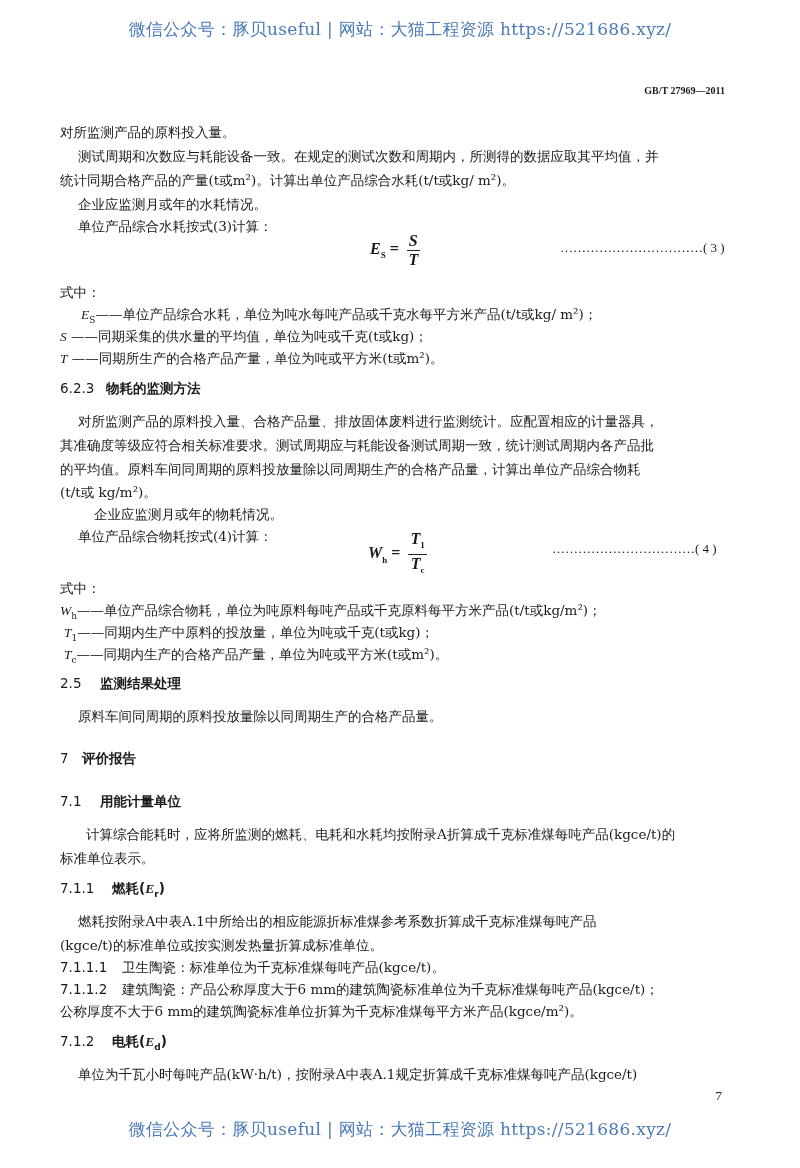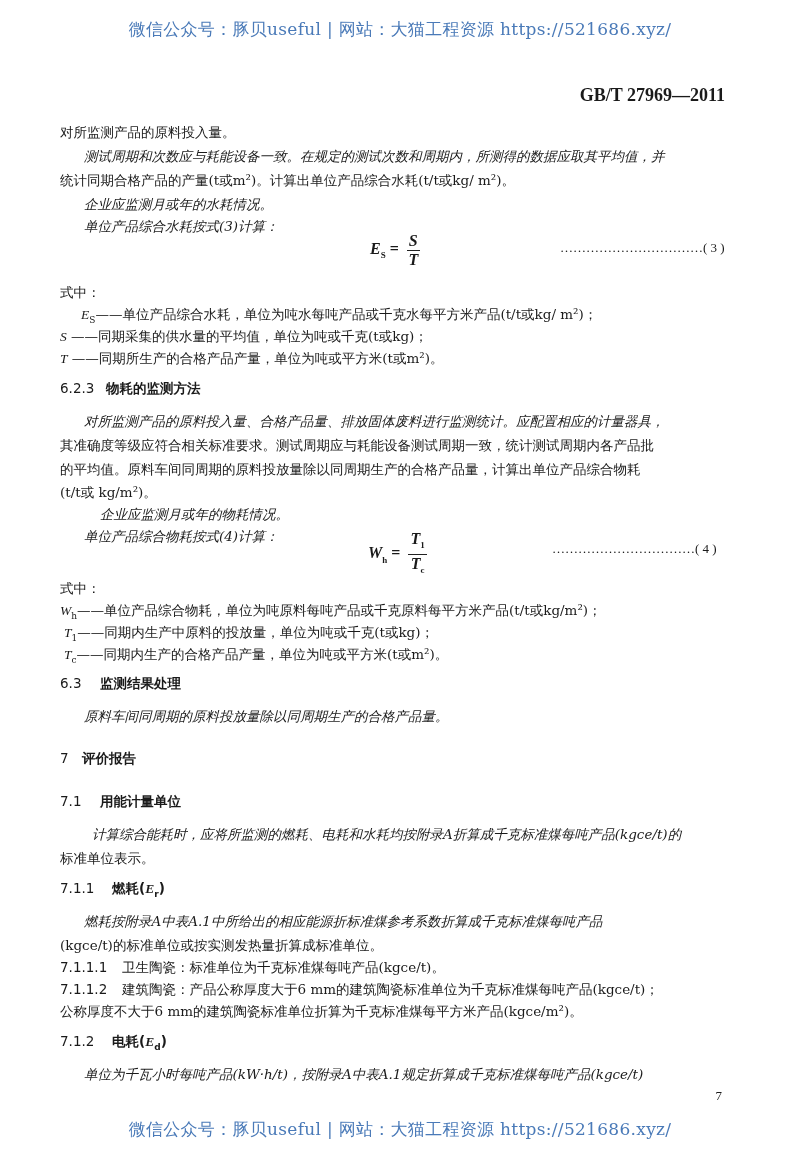--- a/index.html
+++ b/index.html
@@ -8,25 +8,25 @@
     font-family: "DejaVu Serif", "Liberation Serif", serif;
     color: #1a1a1a;
   }
   .abs { position: absolute; white-space: nowrap; }
   .watermark {
     left: 0; width: 800px; text-align: center;
     font-size: 17px; color: #4a7ab8; letter-spacing: 0.3px;
     font-family: "DejaVu Serif", serif;
   }
   .doc-code {
-    right: 75px; top: 85px; font-size: 18px; font-weight: bold;
+    right: 75px; top: 85px; font-size: 10px; font-weight: bold;
     font-family: "Liberation Serif", serif;
   }
   .p { font-size: 13.5px; left: 60px; line-height: 20px; }
-  .ind { left: 84px; font-style: italic; }
+  .ind { left: 78px; }
   .h { font-size: 13.5px; font-weight: bold; left: 60px; font-family: "DejaVu Sans", sans-serif; }
   .h .num { display: inline-block; width: 40px; font-weight: normal; }
   .formula { font-family: "Liberation Serif", serif; font-style: italic; font-size: 16px; font-weight: bold; }
   .frac { display: inline-block; vertical-align: middle; text-align: center; margin-left: 4px; }
   .frac .top { display: block; border-bottom: 1px solid #222; padding: 0 2px; line-height: 18px; }
   .frac .bot { display: block; line-height: 18px; }
   .dots { font-size: 13px; letter-spacing: 0px; font-family: "Liberation Serif", serif; }
   .sym { font-family: "Liberation Serif", serif; font-style: italic; }
   sub { font-size: 9px; }
   .pageno { right: 78px; top: 1088px; font-size: 13px; font-family: "Liberation Serif", serif; }
@@ -79,21 +79,21 @@
 </div>
 <div class="abs dots" style="left:552px; top:541px;">
   <span>……………………………</span><span>( 4 )</span>
 </div>
 
 <div class="abs p" style="top:578px;">式中：</div>
 <div class="abs p" style="top:600px;"><span class="sym">W</span><sub>h</sub><span>——单位产品综合物耗，单位为吨原料每吨产品或千克原料每平方米产品(t/t或kg/m²)；</span></div>
 <div class="abs p" style="top:622px; left:64px;"><span class="sym">T</span><sub>1</sub><span>——同期内生产中原料的投放量，单位为吨或千克(t或kg)；</span></div>
 <div class="abs p" style="top:644px; left:64px;"><span class="sym">T</span><sub>c</sub><span>——同期内生产的合格产品产量，单位为吨或平方米(t或m²)。</span></div>
 
-<div class="abs h" style="top:675px;"><span class="num">6.3</span><span>监测结果处理</span></div>
+<div class="abs h" style="top:675px;"><span class="num">2.5</span><span>监测结果处理</span></div>
 <div class="abs p ind" style="top:706px;">原料车间同周期的原料投放量除以同周期生产的合格产品量。</div>
 
 <div class="abs h" style="top:750px;"><span class="num" style="width:22px">7</span><span>评价报告</span></div>
 
 <div class="abs h" style="top:793px;"><span class="num">7.1</span><span>用能计量单位</span></div>
 <div class="abs p ind" style="top:824px;margin-left:8px;">计算综合能耗时，应将所监测的燃耗、电耗和水耗均按附录A折算成千克标准煤每吨产品(kgce/t)的</div>
 <div class="abs p" style="top:848px;">标准单位表示。</div>
 
 <div class="abs h" style="top:880px;"><span class="num" style="width:52px">7.1.1</span><span>燃耗(</span><span class="sym">E</span><sub>r</sub><span>)</span></div>
 <div class="abs p ind" style="top:911px;">燃耗按附录A中表A.1中所给出的相应能源折标准煤参考系数折算成千克标准煤每吨产品</div>

